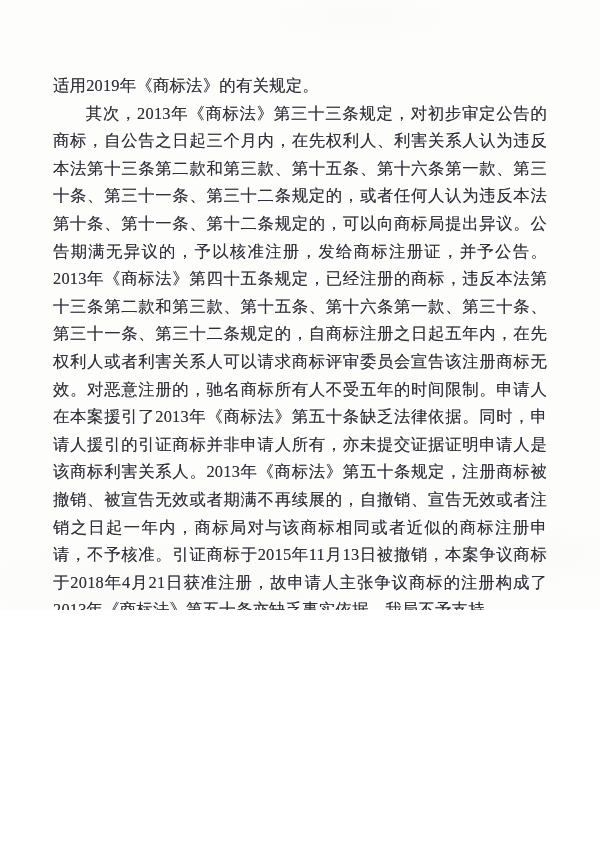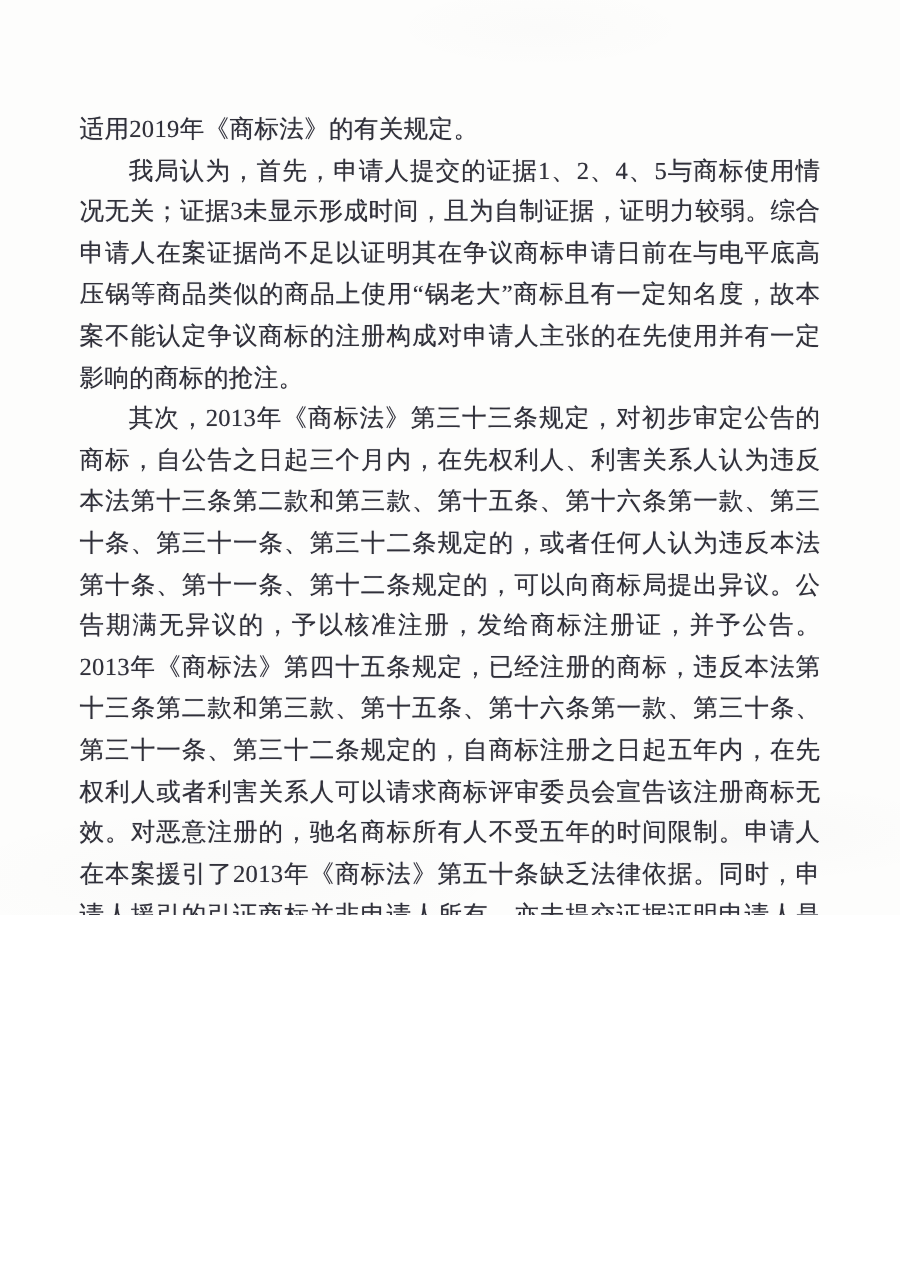--- a/index.html
+++ b/index.html
@@ -51,17 +51,16 @@
     letter-spacing: 1px;
     text-shadow: 0 0 0.5px rgba(58,58,68,0.45);
   }
 </style>
 </head>
 <body>
 
 <div class="page">
   <div class="content">
     <p class="para">适用2019年《商标法》的有关规定。</p>
-    <p class="para indent">我局认为，首先，申请人提交的证据1、2、4、5与商标使用情况无关；证据3未显示形成时间，且为自制证据，证明力较弱。综合申请人在案证据尚不足以证明其在争议商标申请日前在与电平底高压锅等商品类似的商品上使用“锅老大”商标且有一定知名度，故本案不能认定争议商标的注册构成对申请人主张的在先使用并有一定影响的商标的抢注。</p>
     <p class="para indent">其次，2013年《商标法》第三十三条规定，对初步审定公告的商标，自公告之日起三个月内，在先权利人、利害关系人认为违反本法第十三条第二款和第三款、第十五条、第十六条第一款、第三十条、第三十一条、第三十二条规定的，或者任何人认为违反本法第十条、第十一条、第十二条规定的，可以向商标局提出异议。公告期满无异议的，予以核准注册，发给商标注册证，并予公告。2013年《商标法》第四十五条规定，已经注册的商标，违反本法第十三条第二款和第三款、第十五条、第十六条第一款、第三十条、第三十一条、第三十二条规定的，自商标注册之日起五年内，在先权利人或者利害关系人可以请求商标评审委员会宣告该注册商标无效。对恶意注册的，驰名商标所有人不受五年的时间限制。申请人在本案援引了2013年《商标法》第五十条缺乏法律依据。同时，申请人援引的引证商标并非申请人所有，亦未提交证据证明申请人是该商标利害关系人。2013年《商标法》第五十条规定，注册商标被撤销、被宣告无效或者期满不再续展的，自撤销、宣告无效或者注销之日起一年内，商标局对与该商标相同或者近似的商标注册申请，不予核准。引证商标于2015年11月13日被撤销，本案争议商标于2018年4月21日获准注册，故申请人主张争议商标的注册构成了2013年《商标法》第五十条亦缺乏事实依据，我局不予支持。</p>
   </div>
   <div class="footer">3/4</div>
 </div>
 
 </body></html>

